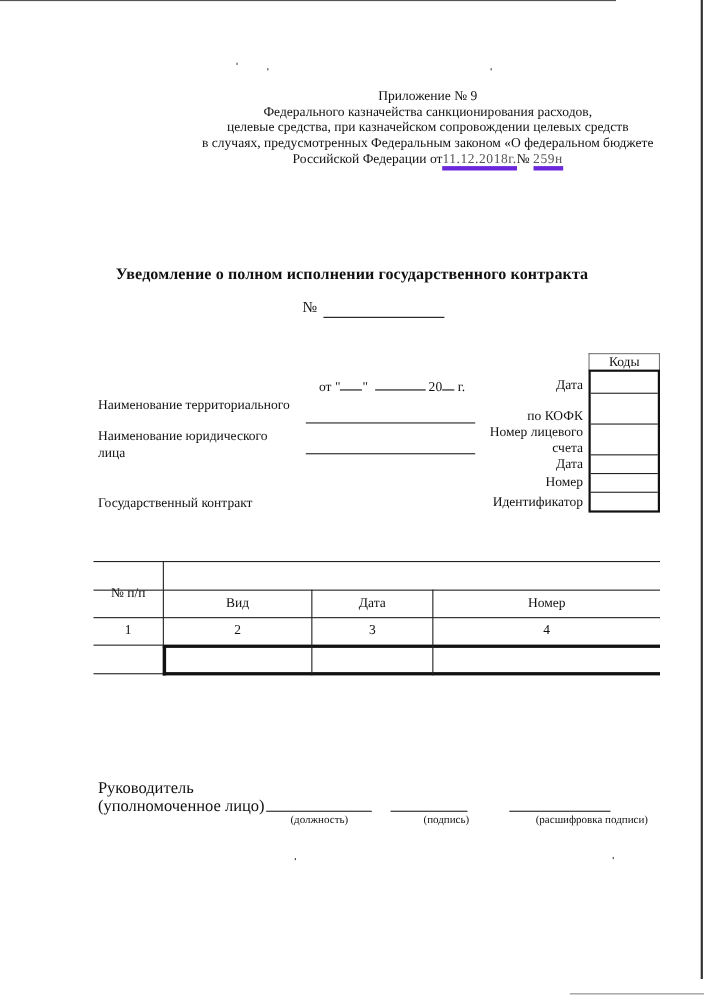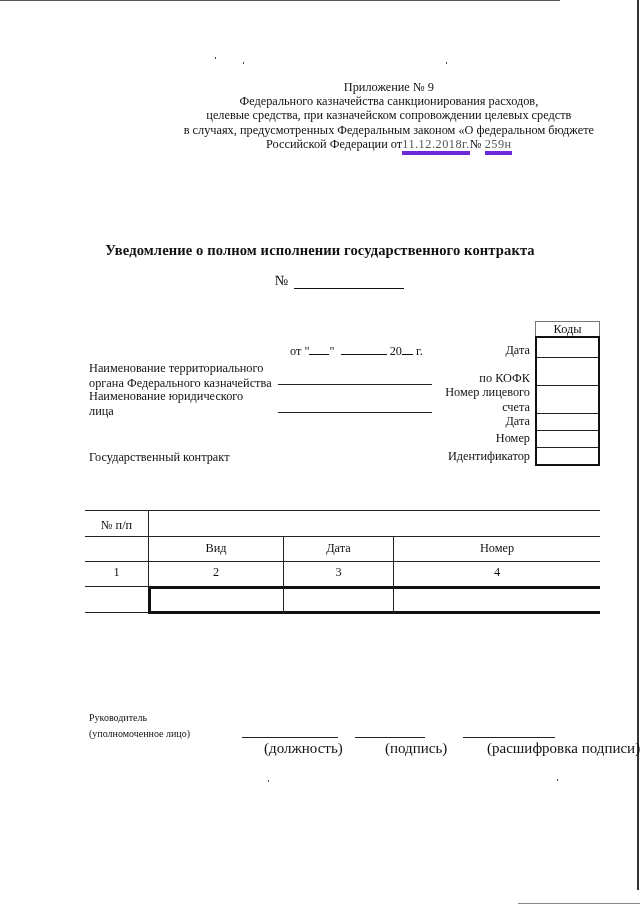--- a/index.html
+++ b/index.html
@@ -31,21 +31,21 @@
   .codes-head { left: 535px; top: 321px; width: 63px; height: 15px; border: 1px solid #777; border-bottom: none; text-align: center; font-size: 12.3px; line-height: 15px; }
   .codes-box { left: 535px; top: 336px; width: 61px; height: 126px; border: 2px solid #111; }
   .codes-row { position: absolute; left: 0; width: 61px; border-bottom: 1px solid #222; }
 
   .doc-table { left: 85px; top: 510px; width: 515px; height: 104px; }
   .hline { position: absolute; left: 0; height: 1px; background: #222; }
   .vline { position: absolute; width: 1px; background: #222; }
   .cell-text { position: absolute; text-align: center; font-size: 12.3px; line-height: 15px; white-space: nowrap; }
 
   .sig-line { height: 1px; background: #222; }
-  .sig-cap { font-size: 15px; white-space: nowrap; }
+  .sig-cap { font-size: 10px; white-space: nowrap; }
   .speck { width: 1px; height: 2px; background: #444; }
 </style>
 </head>
 <body>
 
 <div class="abs scan-top"></div>
 <div class="abs scan-right"></div>
 <div class="abs scan-bottom"></div>
 <div class="abs speck" style="left:215px;top:57px"></div>
 <div class="abs speck" style="left:243px;top:62px"></div>
@@ -68,21 +68,20 @@
 
 <div class="abs label date-row">
   <span>от "</span><span class="blank" style="width:20px"></span><span>"</span>
   <span class="blank" style="width:46px;margin-left:3px"></span>
   <span>20</span><span class="blank" style="width:11px"></span>
   <span>г.</span>
 </div>
 
 <div class="abs label" style="left:89px;top:361px">
   <div>Наименование территориального</div>
-  <div>органа Федерального казначейства</div>
 </div>
 <div class="abs fill-line" style="left:278px;top:384px;width:154px"></div>
 
 <div class="abs label" style="left:89px;top:389px">
   <div>Наименование юридического</div>
   <div>лица</div>
 </div>
 <div class="abs fill-line" style="left:278px;top:412px;width:154px"></div>
 
 <div class="abs label" style="left:89px;top:450px">
@@ -118,37 +117,37 @@
   <div class="hline" style="top:76px;width:63px"></div>
   <div class="hline" style="top:76px;left:63px;width:452px;height:3px;background:#111"></div>
   <div class="hline" style="top:102px;width:63px"></div>
   <div class="hline" style="top:101px;left:63px;width:452px;height:3px;background:#111"></div>
 
   <div class="vline" style="left:63px;top:0;height:104px"></div>
   <div class="vline" style="left:63px;top:77px;height:27px;width:3px;background:#111"></div>
   <div class="vline" style="left:198px;top:26px;height:78px"></div>
   <div class="vline" style="left:308px;top:26px;height:78px"></div>
 
-  <div class="cell-text" style="left:0;width:63px;top:8px">№ п/п</div>
+  <div class="cell-text" style="left:0;width:63px;top:22px">№ п/п</div>
   <div class="cell-text" style="left:64px;width:134px;top:31px">Вид</div>
   <div class="cell-text" style="left:199px;width:109px;top:31px">Дата</div>
   <div class="cell-text" style="left:309px;width:206px;top:31px">Номер</div>
 
   <div class="cell-text" style="left:0;width:63px;top:55px">1</div>
   <div class="cell-text" style="left:64px;width:134px;top:55px">2</div>
   <div class="cell-text" style="left:199px;width:109px;top:55px">3</div>
   <div class="cell-text" style="left:309px;width:206px;top:55px">4</div>
 
   <div class="cell-text" style="left:0;width:63px;top:82px;height:18px"></div>
   <div class="cell-text" style="left:67px;width:131px;top:82px;height:18px"></div>
   <div class="cell-text" style="left:199px;width:109px;top:82px;height:18px"></div>
   <div class="cell-text" style="left:309px;width:206px;top:82px;height:18px"></div>
 </div>
 
-<div class="abs label" style="left:89px;top:710px;font-size:10px;line-height:15.5px">
+<div class="abs label" style="left:89px;top:710px;font-size:15px;line-height:15.5px">
   <div>Руководитель</div>
   <div>(уполномоченное лицо)</div>
 </div>
 <div class="abs sig-line" style="left:242px;top:737px;width:96px"></div>
 <div class="abs sig-line" style="left:355px;top:737px;width:70px"></div>
 <div class="abs sig-line" style="left:463px;top:737px;width:92px"></div>
 <div class="abs sig-cap" style="left:264px;top:740px">(должность)</div>
 <div class="abs sig-cap" style="left:385px;top:740px">(подпись)</div>
 <div class="abs sig-cap" style="left:487px;top:740px">(расшифровка подписи)</div>
 

